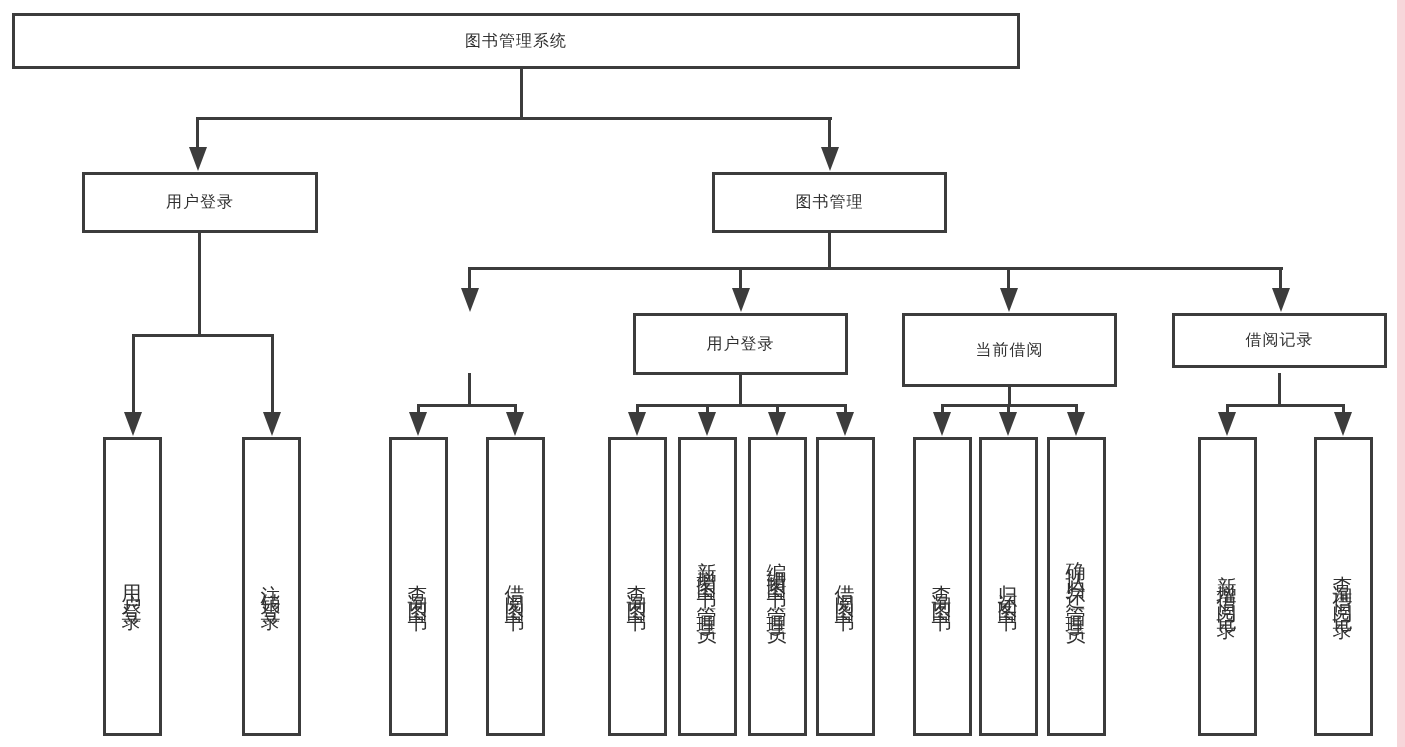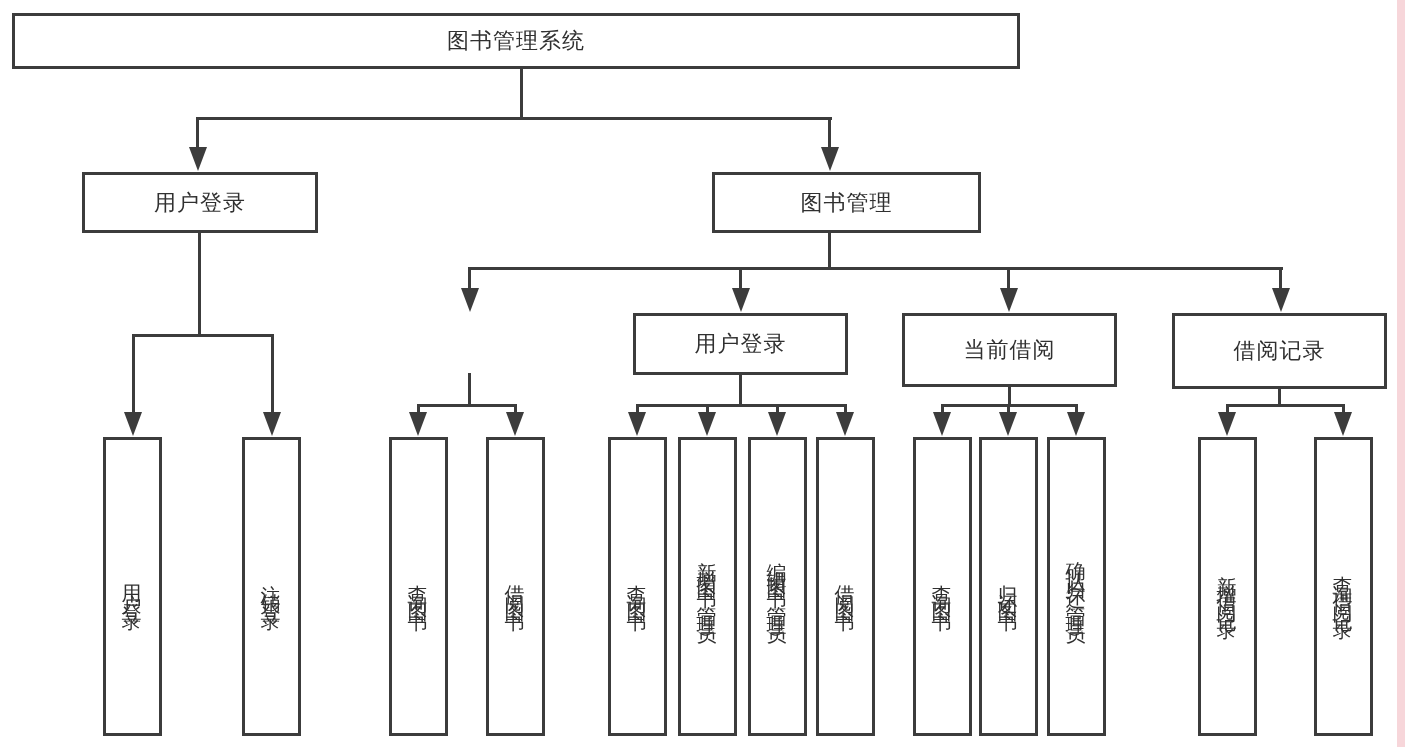--- a/index.html
+++ b/index.html
@@ -12,21 +12,21 @@
   }
   .box{
     position:absolute;
     background:#ffffff;
     border:3px solid #3c3c3c;
     box-sizing:border-box;
     display:flex;align-items:center;justify-content:center;
     color:#303030;
     z-index:2;
   }
-  .hlabel{font-size:22px;letter-spacing:1px;white-space:nowrap;}
+  .hlabel{font-size:16px;letter-spacing:1px;white-space:nowrap;}
   .leaf .vlabel{
     writing-mode:vertical-rl;
     text-orientation:mixed;
     font-size:20px;
     letter-spacing:9px;
     color:#303030;
     white-space:nowrap;
   }
   .vline,.hline{position:absolute;background:#3c3c3c;z-index:1;}
   .vline{width:3px;}
@@ -67,21 +67,21 @@
   <div class="vline" style="left:520px;top:66px;height:53px;"></div>
   <div class="hline" style="left:196px;top:117px;width:636px;"></div>
   <div class="vline" style="left:196px;top:117px;height:35px;"></div>
   <div class="arrow" style="left:189px;top:147px;"></div>
   <div class="vline" style="left:828px;top:117px;height:35px;"></div>
   <div class="arrow" style="left:821px;top:147px;"></div>
 
   <div class="box" style="left:82px;top:172px;width:236px;height:61px;">
     <span class="hlabel">用户登录</span>
   </div>
-  <div class="box" style="left:712px;top:172px;width:269px;height:61px;">
+  <div class="box" style="left:712px;top:172px;width:235px;height:61px;">
     <span class="hlabel">图书管理</span>
   </div>
 
   <div class="vline" style="left:198px;top:231px;height:105px;"></div>
   <div class="hline" style="left:132px;top:334px;width:142px;"></div>
   <div class="vline" style="left:132px;top:334px;height:82px;"></div>
   <div class="arrow" style="left:124px;top:412px;"></div>
   <div class="vline" style="left:271px;top:334px;height:82px;"></div>
   <div class="arrow" style="left:263px;top:412px;"></div>
 
@@ -95,21 +95,21 @@
   <div class="arrow" style="left:1000px;top:288px;"></div>
   <div class="vline" style="left:1279px;top:267px;height:26px;"></div>
   <div class="arrow" style="left:1272px;top:288px;"></div>
 
   <div class="box" style="left:633px;top:313px;width:215px;height:62px;">
     <span class="hlabel">用户登录</span>
   </div>
   <div class="box" style="left:902px;top:313px;width:215px;height:74px;">
     <span class="hlabel">当前借阅</span>
   </div>
-  <div class="box" style="left:1172px;top:313px;width:215px;height:76px;">
+  <div class="box" style="left:1172px;top:313px;width:215px;height:55px;">
     <span class="hlabel">借阅记录</span>
   </div>
 
   <div class="vline" style="left:468px;top:373px;height:34px;"></div>
   <div class="hline" style="left:417px;top:404px;width:100px;"></div>
   <div class="vline" style="left:417px;top:404px;height:12px;"></div>
   <div class="arrow" style="left:409px;top:412px;"></div>
   <div class="vline" style="left:514px;top:404px;height:12px;"></div>
   <div class="arrow" style="left:506px;top:412px;"></div>
 

